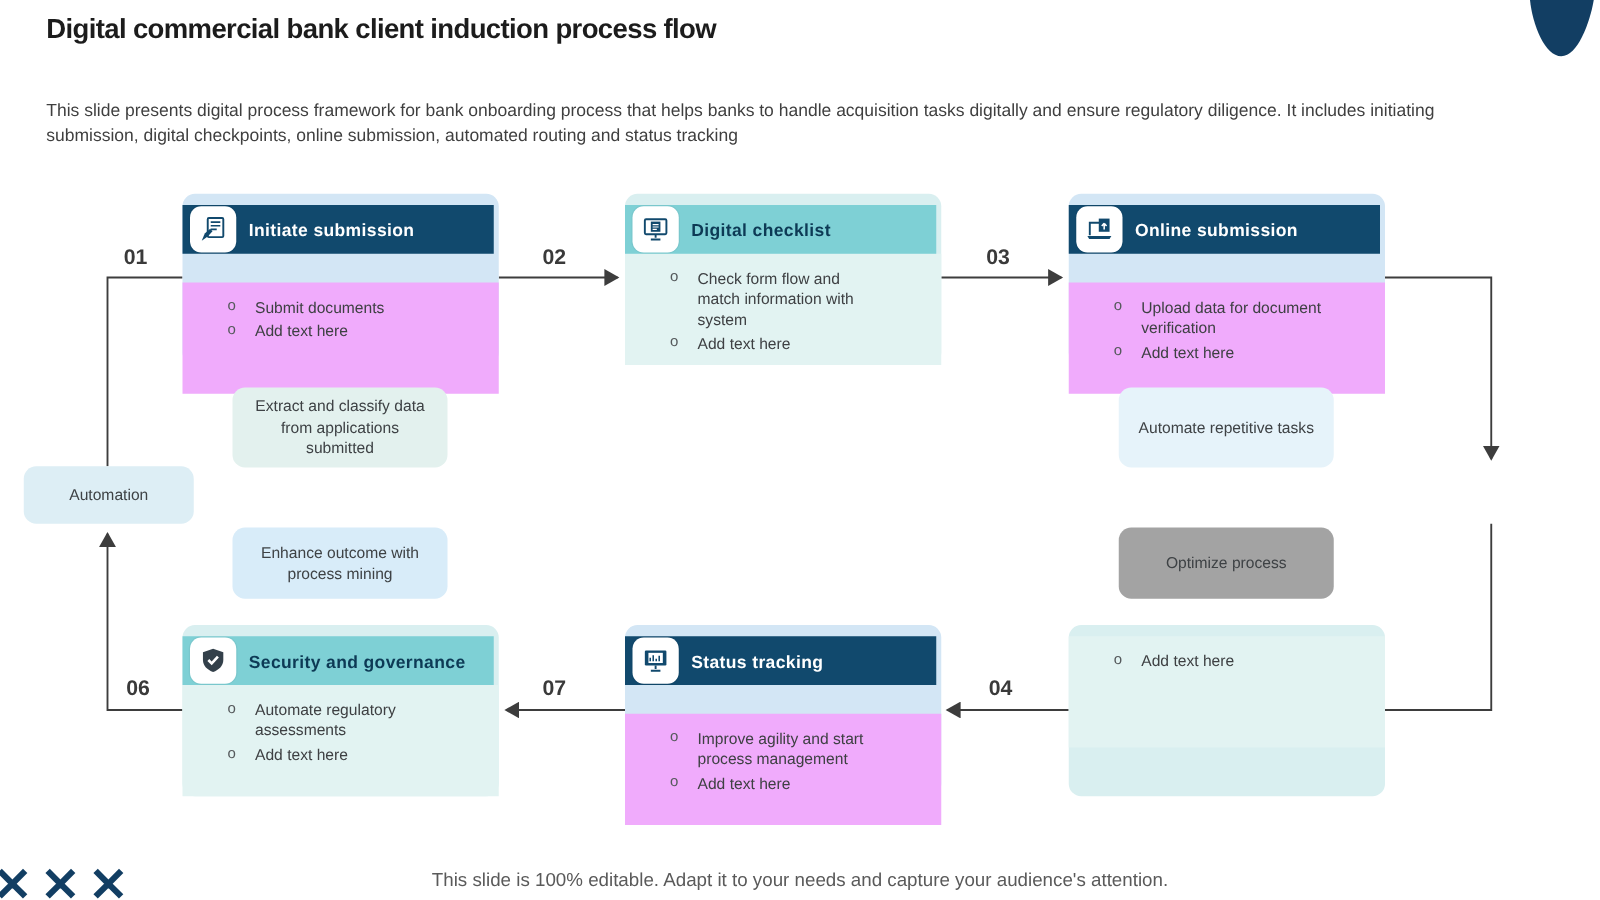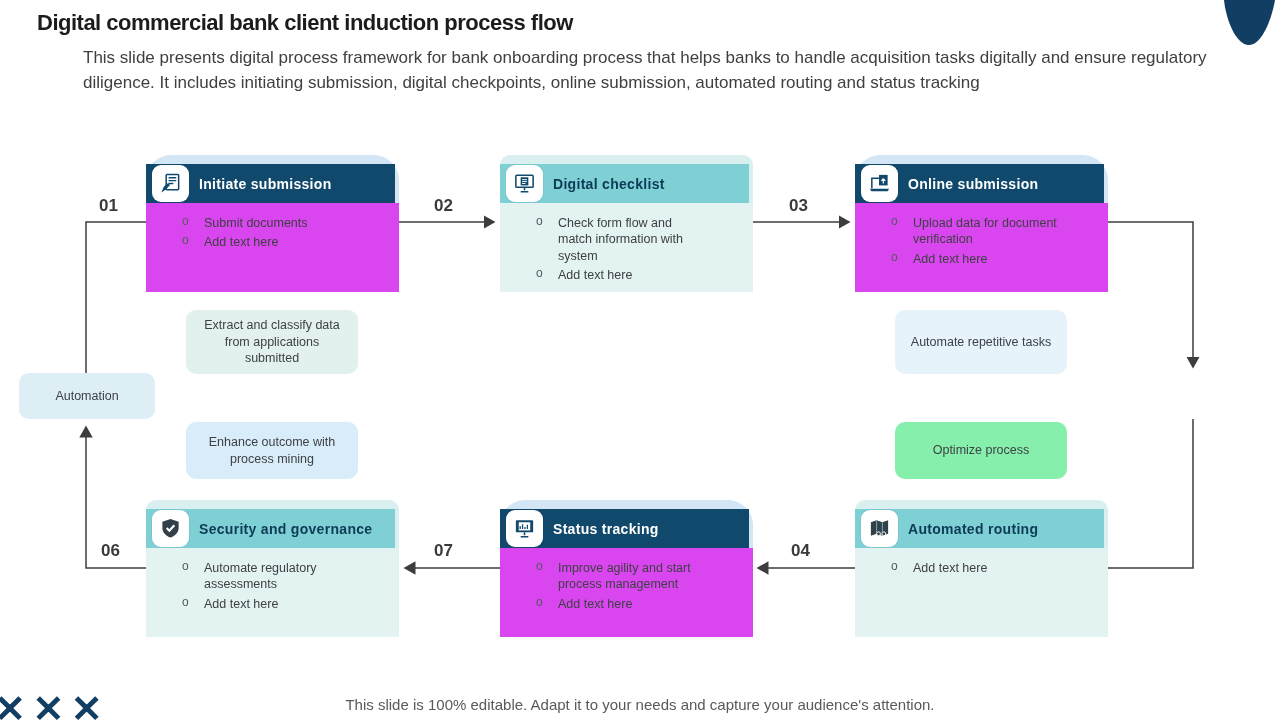--- a/index.html
+++ b/index.html
@@ -6,46 +6,46 @@
   html,body { background:#fff; }
   .slide {
     position:relative; width:1280px; height:720px; background:#ffffff;
     font-family:"Liberation Sans", sans-serif; overflow:hidden;
   }
   .title {
     position:absolute; left:37px; top:10px; width:1000px;
     font-size:22px; font-weight:800; color:#1c1c1c; letter-spacing:-0.5px;
   }
   .subtitle {
-    position:absolute; left:37px; top:46px; width:1165px;
-    font-size:17px; line-height:1.45; color:#3f3f3f;margin-left:46px;
+    position:absolute; left:37px; top:78px; width:1165px;
+    font-size:14px; line-height:1.45; color:#3f3f3f;
   }
   .corner-logo { position:absolute; right:0; top:0; }
 
   
   .connectors { position:absolute; left:0; top:0; z-index:0; }
 
   
   .pbox { position:absolute; width:253px; height:137px; border-radius:10px; z-index:2; padding-top:9px; }
-  .pbox.blue  { background:#d3e6f5;border-radius:25px; }
+  .pbox.blue  { background:#d3e6f5; }
   .pbox.cyan  { background:#d9eff0; }
   .pbox-header {
     height:39px; margin-right:4px; display:flex; align-items:center; gap:10px;
     padding-left:6px; position:relative;
   }
   .pbox-header.navy { background:#11496d; color:#ffffff; }
   .pbox-header.teal { background:#7ed0d5; color:#0d3a55; }
   .pbox-title { font-size:14px; font-weight:800; letter-spacing:0.3px; }
   .icon-tile {
     width:37px; height:37px; background:#ffffff; border-radius:9px;
     display:flex; align-items:center; justify-content:center; flex:0 0 auto;
     box-shadow:0 0 0 1px rgba(0,0,0,0.04);
   }
   .pbox-body { padding:12px 10px 0 34px; }
-  .pbox.blue .pbox-body { background:#d946ef; }
+  .pbox.blue .pbox-body { background:#f0abfc;margin-top:23px; }
   .pbox.cyan .pbox-body { background:#e2f3f2; }
   .pbox-body { height:89px; }
   .pbox ul { list-style:none; }
   .pbox li {
     position:relative; padding-left:24px; font-size:12.5px; color:#3e4043;
     line-height:1.3; margin-bottom:3px; max-width:195px;
   }
   .pbox li::before {
     content:"o"; position:absolute; left:2px; top:-1px; color:#55595c; font-size:12px;
   }
@@ -157,31 +157,20 @@
     </div>
     <div class="pbox-body">
       <ul>
         <li style="max-width:170px;">Upload data for document verification</li>
         <li>Add text here</li>
       </ul>
     </div>
   </div>
 
   <div class="pbox cyan" style="left:855px; top:500px;">
-    <div class="pbox-header teal">
-      <span class="icon-tile">
-        <svg width="23" height="23" viewBox="0 0 24 24">
-            <path d="M3,5.5 L9,3.5 L15,5.5 L21,3.5 V17.5 L15,19.5 L9,17.5 L3,19.5 Z" fill="#33404a"></path>
-            <path d="M9,3.5 V17.5 M15,5.5 V19.5" stroke="#7ed0d5" stroke-width="0.8"></path>
-            <circle cx="11" cy="17.5" r="2" fill="#33404a" stroke="#fff" stroke-width="1"></circle>
-            <circle cx="16.5" cy="17.5" r="2" fill="#33404a" stroke="#fff" stroke-width="1"></circle>
-          </svg>
-      </span>
-      <span class="pbox-title">Automated routing</span>
-    </div>
     <div class="pbox-body">
       <ul>
         <li>Add text here</li>
       </ul>
     </div>
   </div>
 
   <div class="pbox blue" style="left:500px; top:500px;">
     <div class="pbox-header navy">
       <span class="icon-tile">
@@ -216,20 +205,20 @@
       <ul>
         <li style="max-width:170px;">Automate regulatory assessments</li>
         <li>Add text here</li>
       </ul>
     </div>
   </div>
 
   <div class="callout" style="left:186px; top:310px; width:172px; height:64px; background:#e3f1ee;">Extract and classify data from applications submitted</div>
   <div class="callout" style="left:186px; top:422px; width:172px; height:57px; background:#d8ecf9;">Enhance outcome with process mining</div>
   <div class="callout" style="left:895px; top:310px; width:172px; height:64px; background:#e6f3fa;">Automate repetitive tasks</div>
-  <div class="callout" style="left:895px; top:422px; width:172px; height:57px; background:#86efac;">Optimize process</div>
+  <div class="callout" style="left:895px; top:422px; width:172px; height:57px; background:#a3a3a3;">Optimize process</div>
 
   <div class="callout" style="left:19px; top:373px; width:136px; height:46px; background:#ddeef5;">Automation</div>
 
   <div class="x-marks">✕ ✕ ✕</div>
   <div class="footer">This slide is 100% editable. Adapt it to your needs and capture your audience's attention.</div>
 
 </div>
 
 </body></html>

